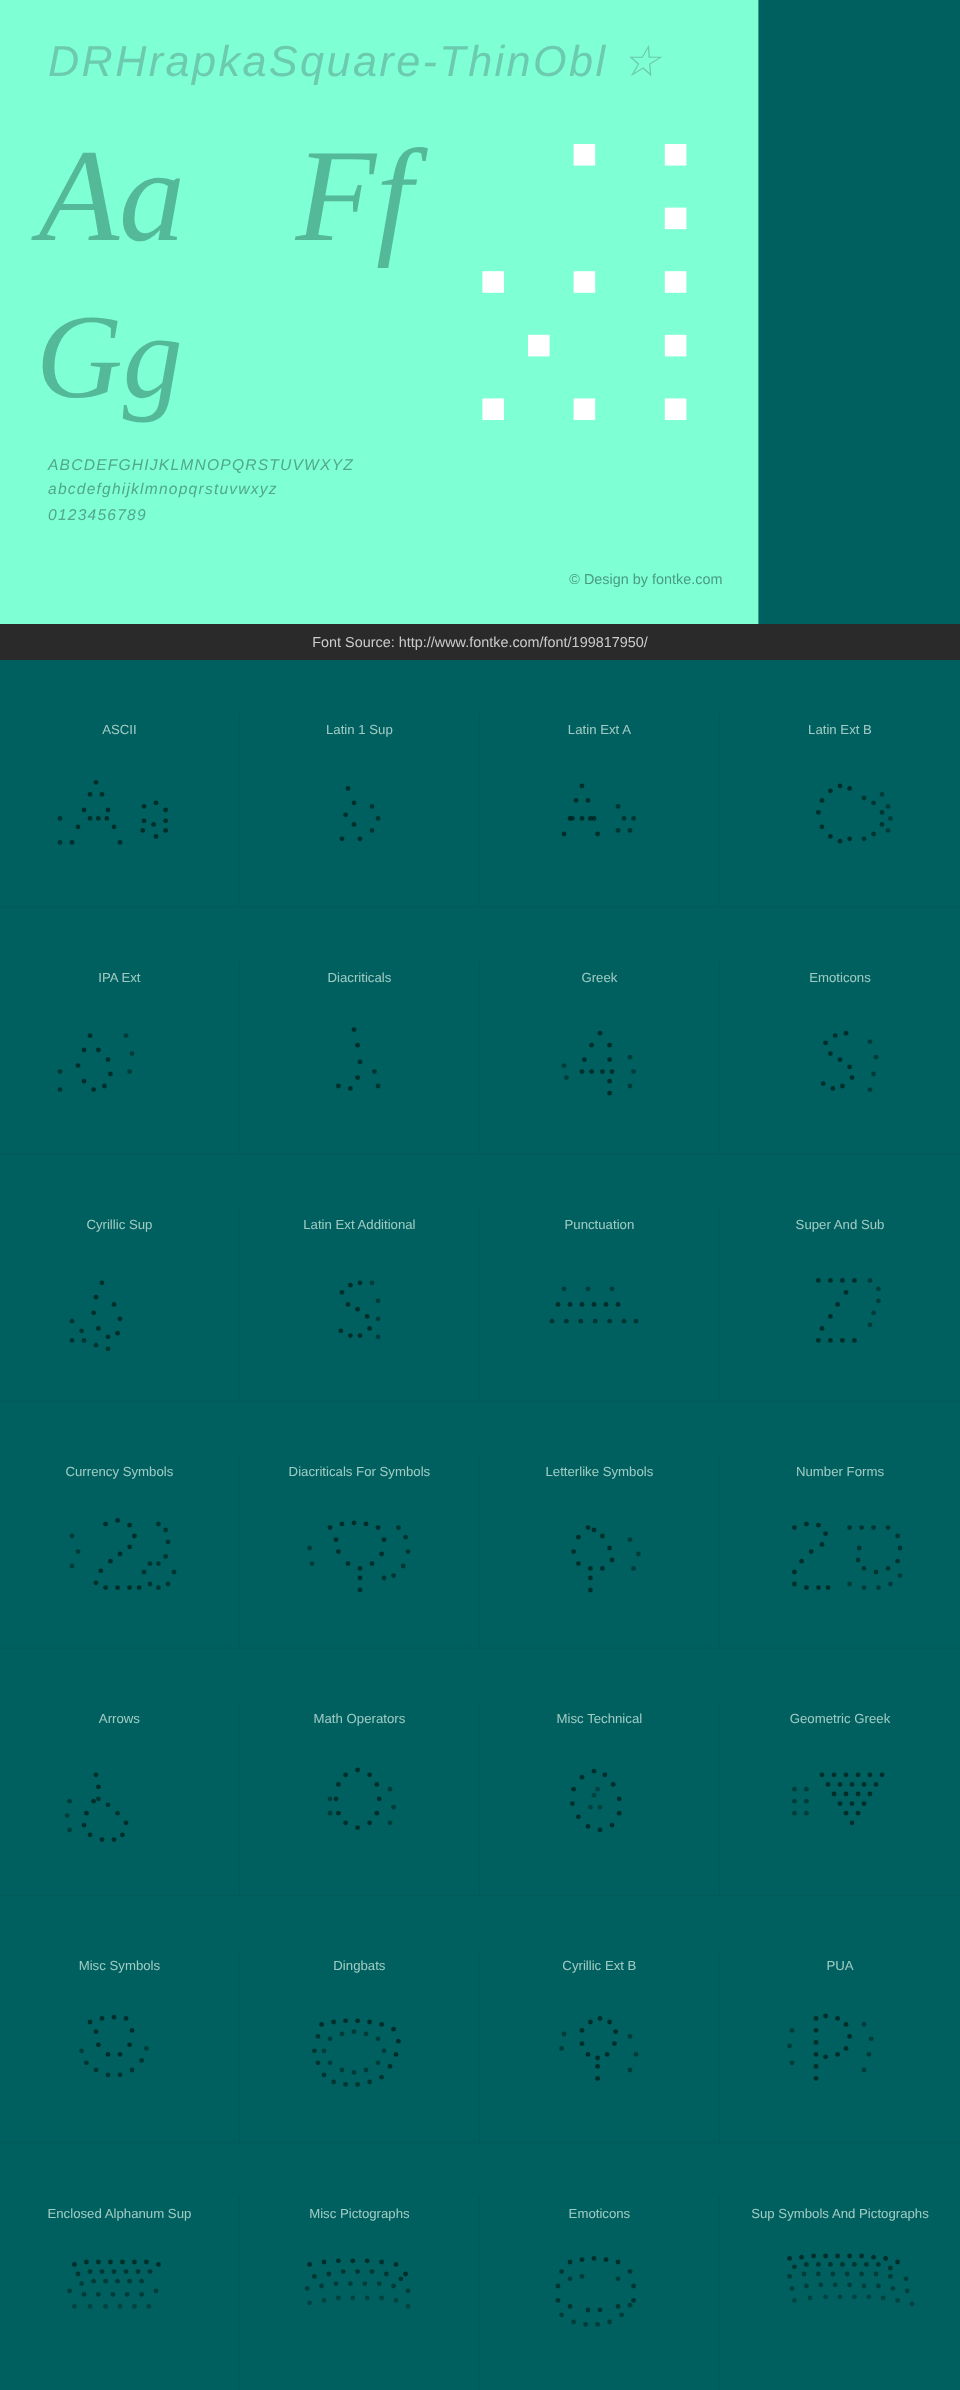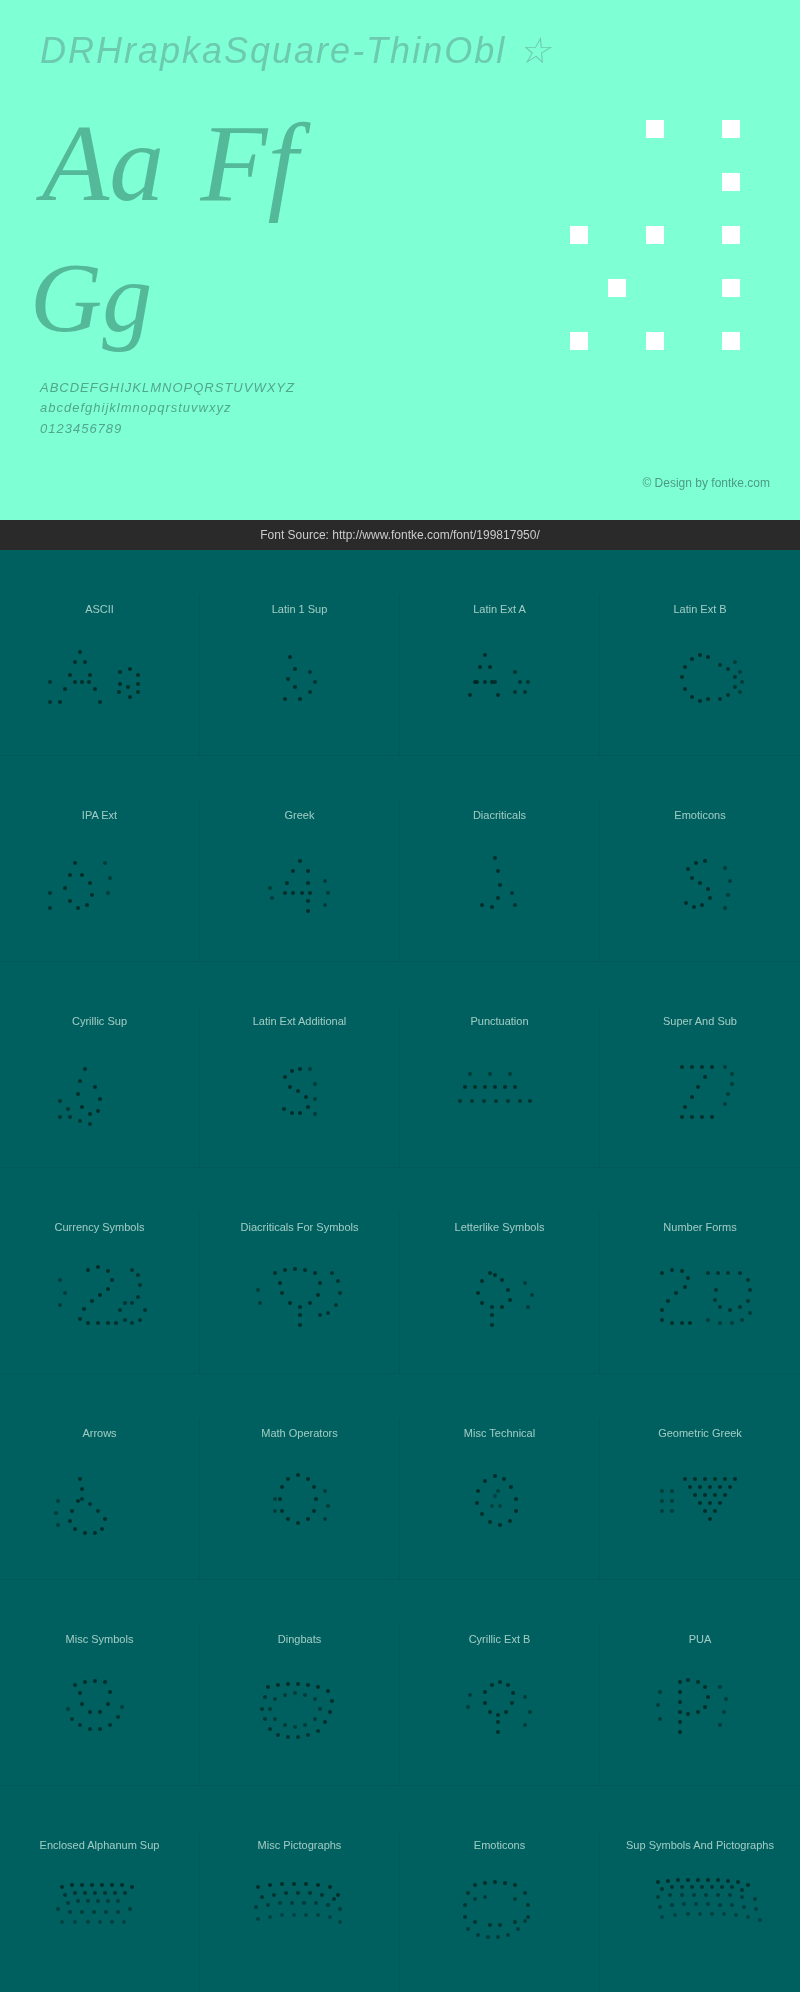--- a/index.html
+++ b/index.html
@@ -5,42 +5,42 @@
     * { margin: 0; padding: 0; box-sizing: border-box; }
     body {
       width: 800px;
       font-family: Arial, sans-serif;
       background: #006060;
     }
 
     
     .header-section {
       background: #7fffd4;
-      width: 800px;
+      width: 632px;
       height: 520px;
       position: relative;
       overflow: hidden;
     }
 
     .font-title {
       position: absolute;
       top: 30px;
       left: 40px;
       font-size: 36px;
       color: rgba(100, 180, 160, 0.7);
       font-style: italic;
       letter-spacing: 2px;
     }
 
     .big-letters {
       position: absolute;
       top: 100px;
-      left: 42px;
+      left: 32px;
       display: flex;
-      gap: 36px;
+      gap: 92px;
     }
 
     .small-letters {
       position: absolute;
       top: 240px;
       left: 30px;
       display: flex;
       gap: 60px;
     }
 
@@ -333,20 +333,35 @@
           <circle cx="58" cy="75" r="2" fill="rgba(0,25,20,0.7)"></circle>
           <circle cx="67" cy="72" r="2" fill="rgba(0,25,20,0.7)"></circle>
           <circle cx="72" cy="62" r="2" fill="rgba(0,25,20,0.7)"></circle>
           <circle cx="70" cy="50" r="2" fill="rgba(0,25,20,0.7)"></circle>
           <circle cx="62" cy="42" r="2" fill="rgba(0,25,20,0.7)"></circle>
           <circle cx="30" cy="60" r="2" fill="rgba(0,25,20,0.6)"></circle>
           <circle cx="30" cy="75" r="2" fill="rgba(0,25,20,0.6)"></circle>
           <circle cx="85" cy="30" r="2" fill="rgba(0,25,20,0.5)"></circle>
           <circle cx="90" cy="45" r="2" fill="rgba(0,25,20,0.5)"></circle>
           <circle cx="88" cy="60" r="2" fill="rgba(0,25,20,0.5)"></circle>
+        </svg>
+      </div>
+    </div>
+    <div class="grid-cell">
+      <div class="cell-label">Diacriticals</div>
+      <div class="cell-preview">
+        <svg width="160" height="110" viewBox="0 0 160 110">
+          <circle cx="75" cy="25" r="2" fill="rgba(0,25,20,0.7)"></circle>
+          <circle cx="78" cy="38" r="2" fill="rgba(0,25,20,0.7)"></circle>
+          <circle cx="80" cy="52" r="2" fill="rgba(0,25,20,0.7)"></circle>
+          <circle cx="78" cy="65" r="2" fill="rgba(0,25,20,0.7)"></circle>
+          <circle cx="72" cy="74" r="2" fill="rgba(0,25,20,0.7)"></circle>
+          <circle cx="62" cy="72" r="2" fill="rgba(0,25,20,0.7)"></circle>
+          <circle cx="92" cy="60" r="2" fill="rgba(0,25,20,0.6)"></circle>
+          <circle cx="95" cy="72" r="2" fill="rgba(0,25,20,0.6)"></circle>
         </svg>
       </div>
     </div>
     <div class="grid-cell">
       <div class="cell-label">Greek</div>
       <div class="cell-preview">
         <svg width="160" height="110" viewBox="0 0 160 110">
 
           <circle cx="80" cy="28" r="2" fill="rgba(0,25,20,0.7)"></circle>
           <circle cx="73" cy="38" r="2" fill="rgba(0,25,20,0.7)"></circle>
@@ -357,35 +372,20 @@
           <circle cx="90" cy="60" r="2" fill="rgba(0,25,20,0.7)"></circle>
           <circle cx="88" cy="38" r="2" fill="rgba(0,25,20,0.7)"></circle>
           <circle cx="88" cy="50" r="2" fill="rgba(0,25,20,0.7)"></circle>
           <circle cx="88" cy="68" r="2" fill="rgba(0,25,20,0.7)"></circle>
           <circle cx="88" cy="78" r="2" fill="rgba(0,25,20,0.7)"></circle>
           <circle cx="50" cy="55" r="2" fill="rgba(0,25,20,0.5)"></circle>
           <circle cx="52" cy="65" r="2" fill="rgba(0,25,20,0.5)"></circle>
           <circle cx="105" cy="48" r="2" fill="rgba(0,25,20,0.5)"></circle>
           <circle cx="108" cy="60" r="2" fill="rgba(0,25,20,0.5)"></circle>
           <circle cx="105" cy="72" r="2" fill="rgba(0,25,20,0.5)"></circle>
-        </svg>
-      </div>
-    </div>
-    <div class="grid-cell">
-      <div class="cell-label">Diacriticals</div>
-      <div class="cell-preview">
-        <svg width="160" height="110" viewBox="0 0 160 110">
-          <circle cx="75" cy="25" r="2" fill="rgba(0,25,20,0.7)"></circle>
-          <circle cx="78" cy="38" r="2" fill="rgba(0,25,20,0.7)"></circle>
-          <circle cx="80" cy="52" r="2" fill="rgba(0,25,20,0.7)"></circle>
-          <circle cx="78" cy="65" r="2" fill="rgba(0,25,20,0.7)"></circle>
-          <circle cx="72" cy="74" r="2" fill="rgba(0,25,20,0.7)"></circle>
-          <circle cx="62" cy="72" r="2" fill="rgba(0,25,20,0.7)"></circle>
-          <circle cx="92" cy="60" r="2" fill="rgba(0,25,20,0.6)"></circle>
-          <circle cx="95" cy="72" r="2" fill="rgba(0,25,20,0.6)"></circle>
         </svg>
       </div>
     </div>
     <div class="grid-cell">
       <div class="cell-label">Emoticons</div>
       <div class="cell-preview">
         <svg width="160" height="110" viewBox="0 0 160 110">
 
           <circle cx="85" cy="28" r="2" fill="rgba(0,25,20,0.7)"></circle>
           <circle cx="76" cy="30" r="2" fill="rgba(0,25,20,0.7)"></circle>

